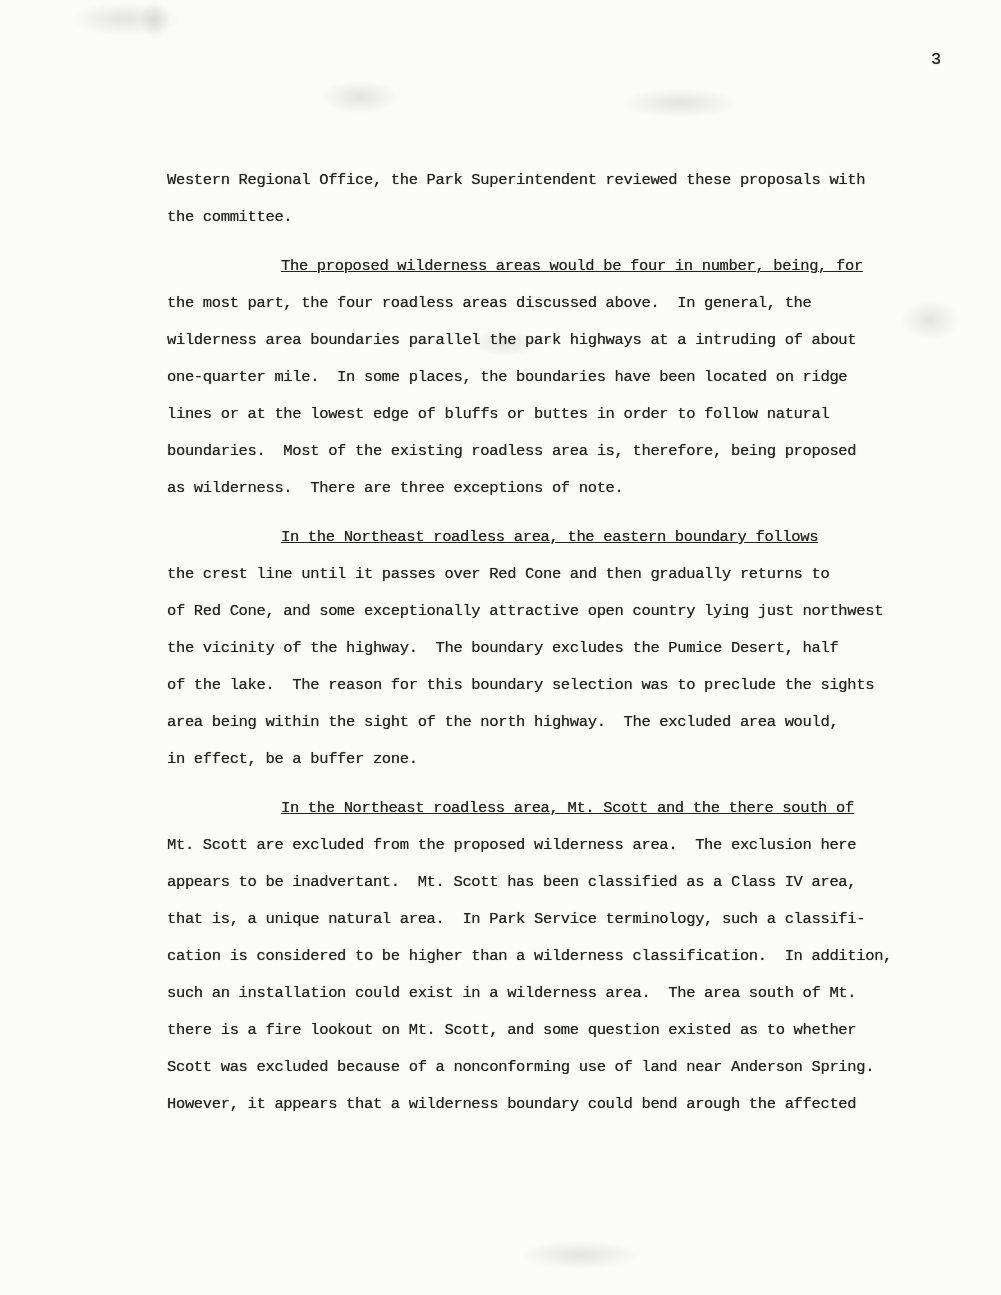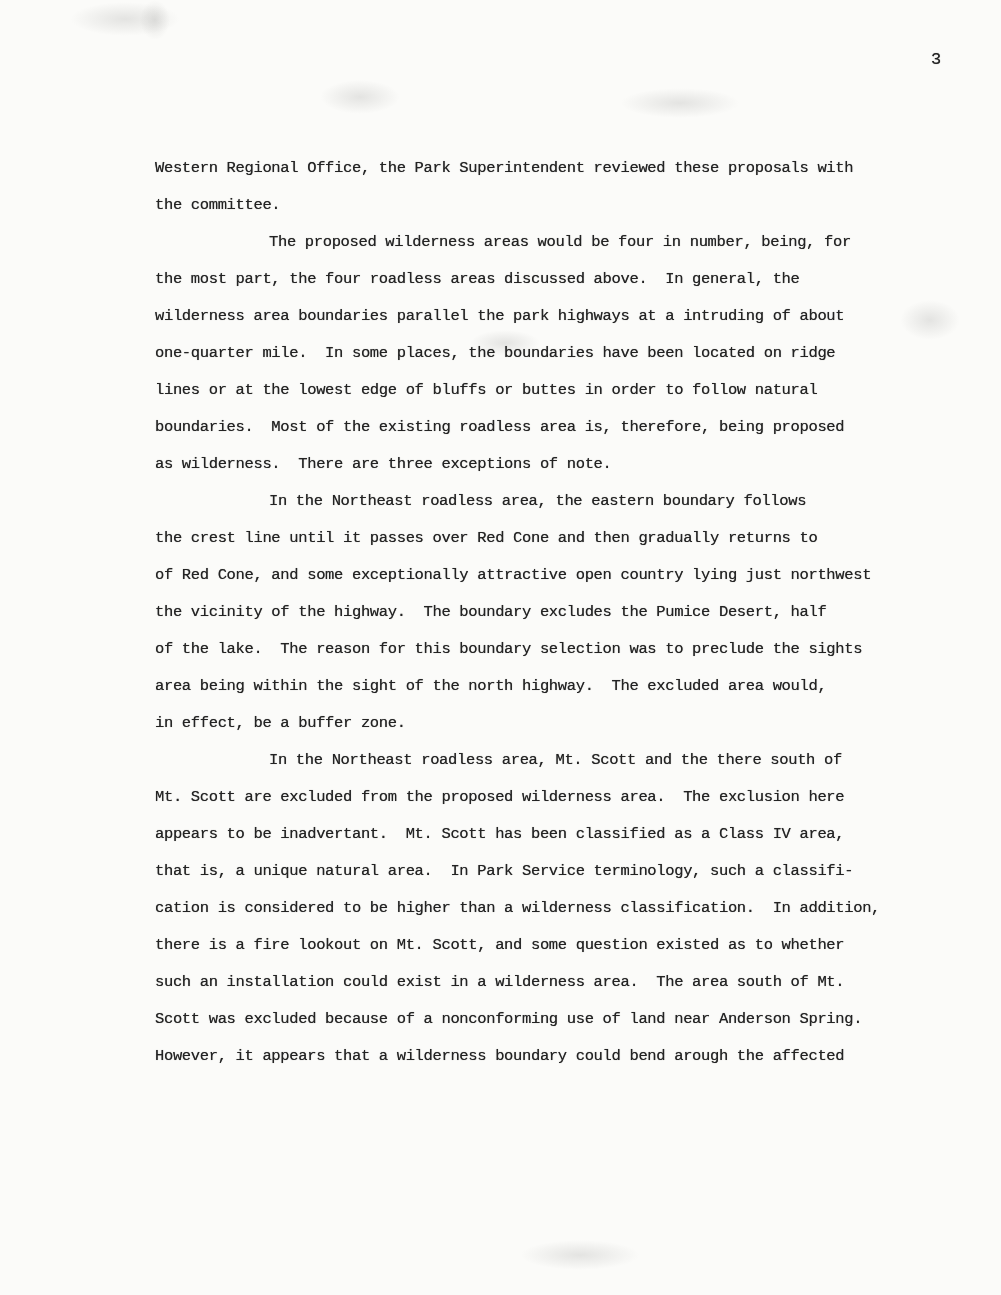--- a/index.html
+++ b/index.html
@@ -34,29 +34,30 @@
   .text-block {
     position: absolute;
     top: 150px;
     left: 155px;
     width: 800px;
     font-size: 15.5px;
     line-height: 37px;
     letter-spacing: -0.35px;
   }
   .paragraph {
-    margin: 0;
+    margin: 12px;
     padding: 0;
   }
   .line {
     white-space: pre;
     text-shadow: 0 0 0.7px rgba(35,35,35,0.72);
   }
   .line.indent {
     padding-left: 114px;
+    text-decoration: underline;
   }
 </style>
 </head>
 <body>
 
 <div class="page">
   <div class="smudge" style="left:70px; top:2px; width:110px; height:34px;"></div>
   <div class="smudge" style="left:140px; top:0px; width:30px; height:40px;"></div>
   <div class="smudge" style="left:320px; top:80px; width:80px; height:34px;"></div>
   <div class="smudge" style="left:620px; top:88px; width:120px; height:30px;"></div>
@@ -88,19 +89,19 @@
         <div class="line">of the lake.  The reason for this boundary selection was to preclude the sights</div>
         <div class="line">area being within the sight of the north highway.  The excluded area would,</div>
         <div class="line">in effect, be a buffer zone.</div>
       </div>
       <div class="paragraph">
         <div class="line indent">In the Northeast roadless area, Mt. Scott and the there south of</div>
         <div class="line">Mt. Scott are excluded from the proposed wilderness area.  The exclusion here</div>
         <div class="line">appears to be inadvertant.  Mt. Scott has been classified as a Class IV area,</div>
         <div class="line">that is, a unique natural area.  In Park Service terminology, such a classifi-</div>
         <div class="line">cation is considered to be higher than a wilderness classification.  In addition,</div>
+        <div class="line">such an installation could exist in a wilderness area.  The area south of Mt.</div>
         <div class="line">there is a fire lookout on Mt. Scott, and some question existed as to whether</div>
-        <div class="line">such an installation could exist in a wilderness area.  The area south of Mt.</div>
         <div class="line">Scott was excluded because of a nonconforming use of land near Anderson Spring.</div>
         <div class="line">However, it appears that a wilderness boundary could bend arough the affected</div>
       </div>
     </div>
 </div>
 
 </body></html>

